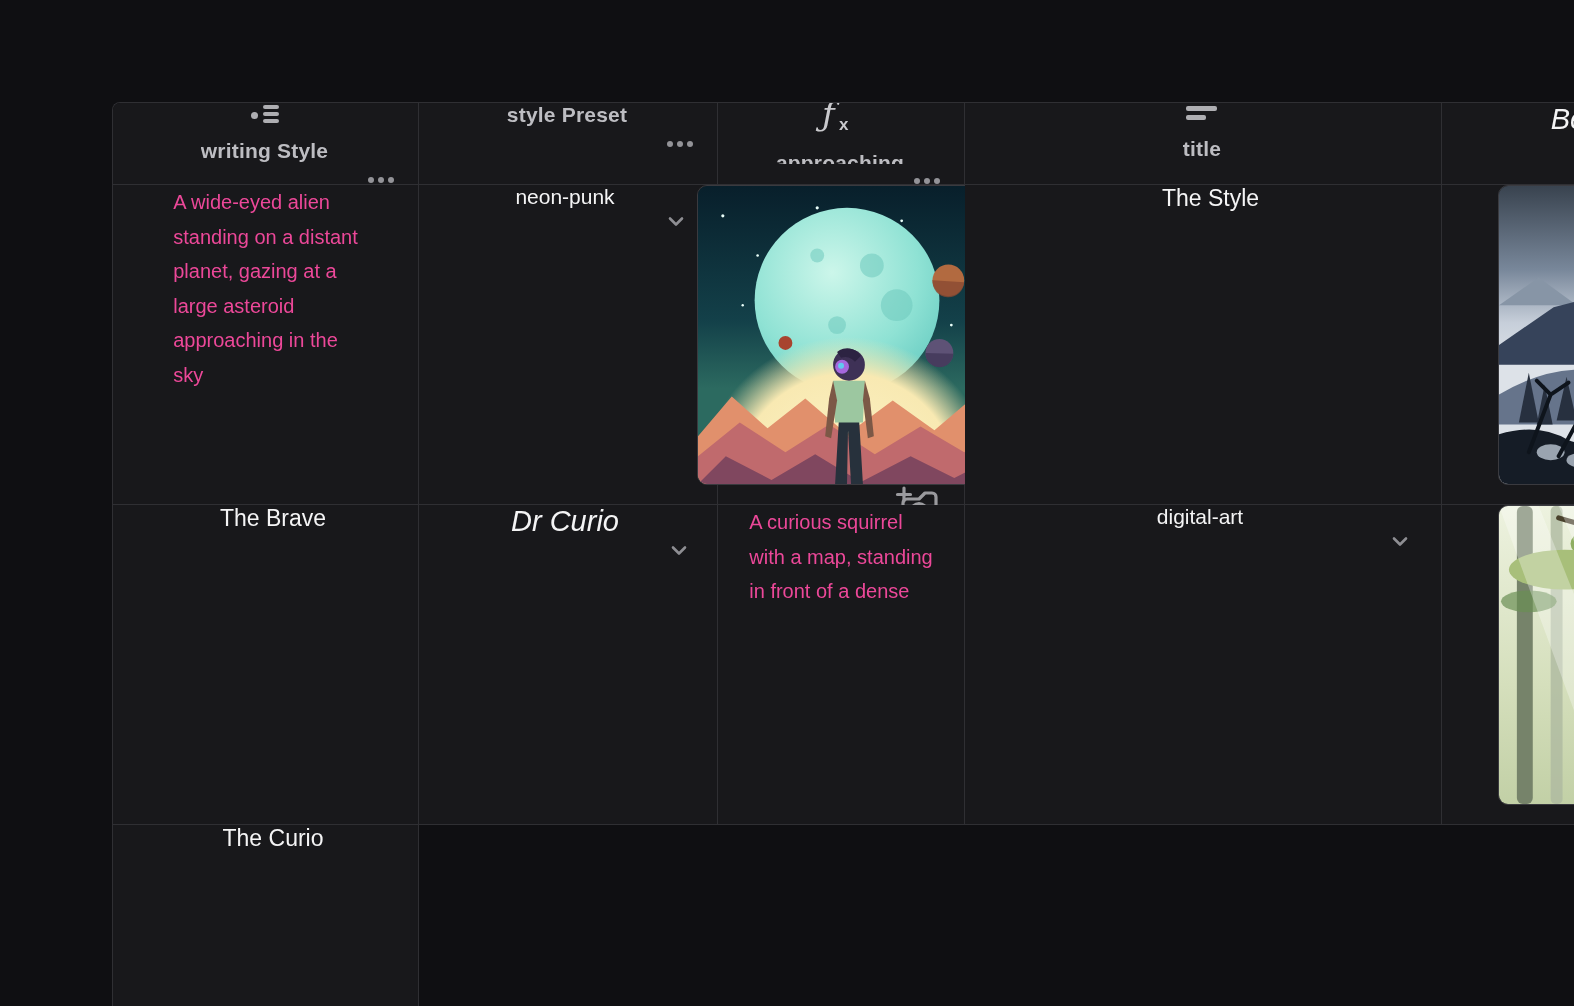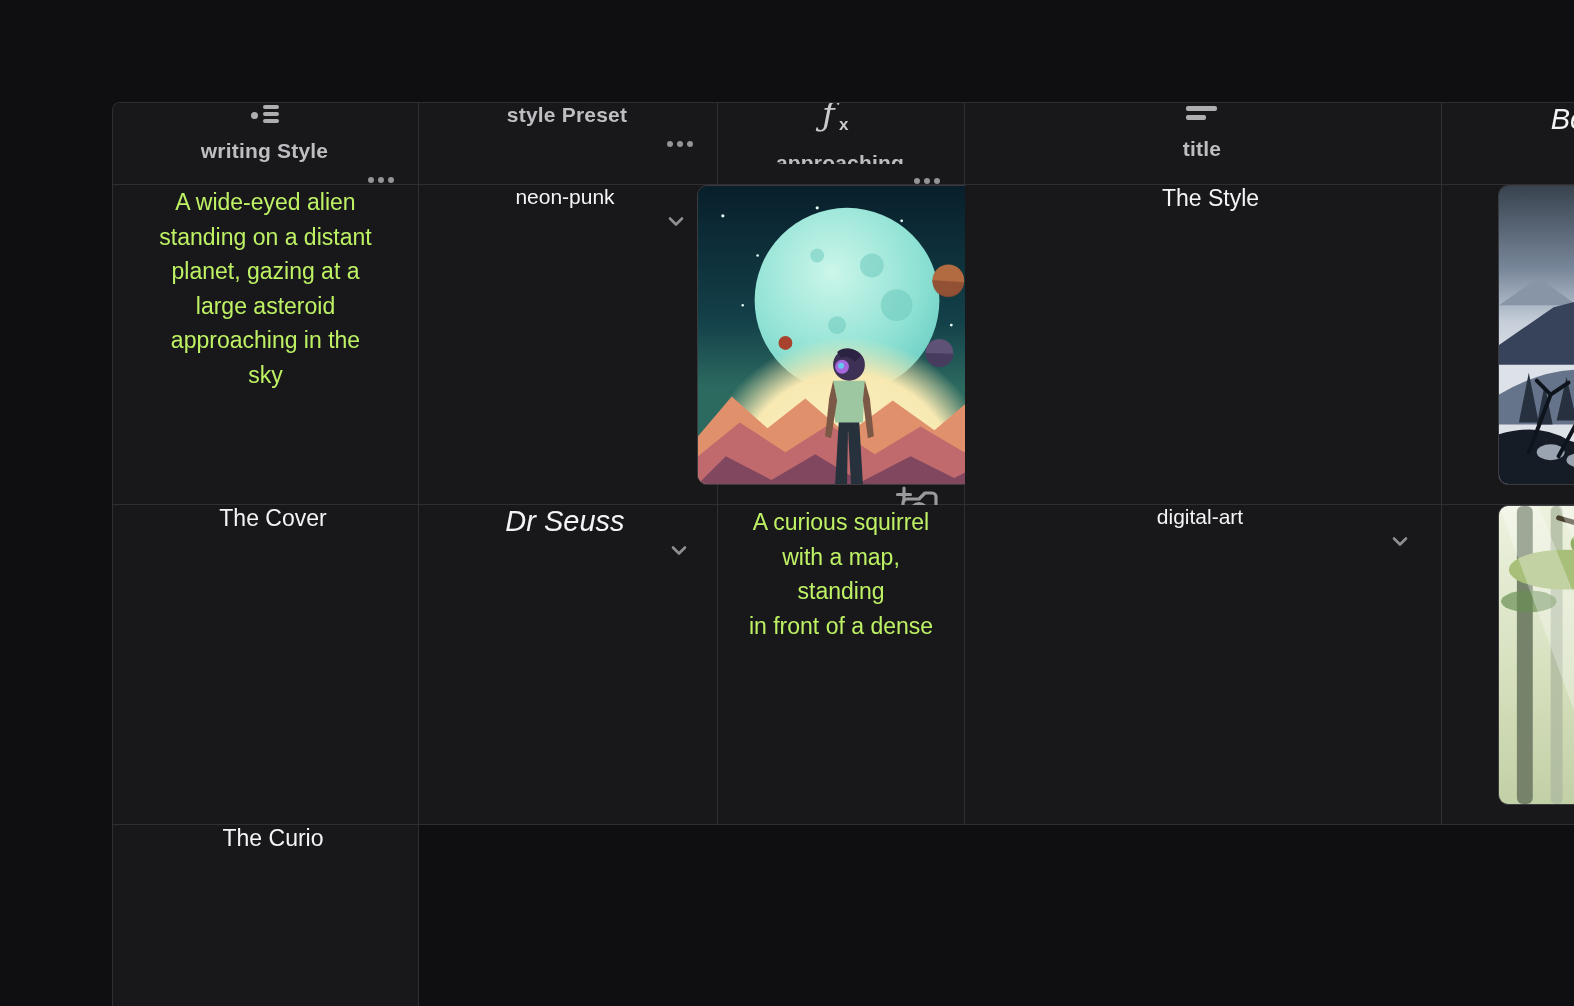--- a/index.html
+++ b/index.html
@@ -57,21 +57,21 @@
   .fx-icon { width:36px; height:34px; color:#c9c9cd; }
   .fx-icon .f { position:absolute; left:0; top:-6px; font-family:"DejaVu Serif",serif; font-style:italic; font-size:34px; line-height:34px; }
   .fx-icon .x { position:absolute; left:17px; top:12px; font-size:17px; font-weight:600; }
 
   
   .name-cell { padding:0 26px 0 20px; font-size:29px;font-style:italic; }
   .preset-cell { padding:0 29px 0 23px; font-size:21px; }
   .chev { margin-left:auto; flex:none; display:flex; }
 
   .desc-cell { padding:0 22px; }
-  .desc { font-size:23px; line-height:34.5px; white-space:pre-line; color:#bef264;text-align:center; }
+  .desc { font-size:20px; line-height:34.5px; white-space:pre-line; color:#ec4899; }
 
   .img-cell { padding-left:17px; }
   .thumb {
     width:305px; height:300px; border-radius:10px; overflow:hidden;
     border:1px solid #3a3a3f; flex:none; background:#222;
   }
   .thumb svg { display:block; width:100%; height:100%; }
   .cam-btn { margin-left:auto; margin-right:24px; flex:none; display:flex; }
 
   .title-cell { padding-left:15px; font-size:23px; white-space:nowrap; overflow:hidden; }
@@ -296,25 +296,25 @@
         <svg width="46" height="44" viewBox="0 0 46 44">
           <g fill="none" stroke="#9a9a9e" stroke-width="3.2" stroke-linecap="round" stroke-linejoin="round">
             <path d="M10,3 v13 M3.5,9.5 h13"></path>
             <path d="M9,18 a4,4 0 0 1 4,-4 h12 l6,-6 h7 a4,4 0 0 1 4,4 v25 a4,4 0 0 1 -4,4 H13 a4,4 0 0 1 -4,-4 Z"></path>
             <circle cx="25" cy="26" r="7.5"></circle>
           </g>
         </svg>
       </span>
     </div>
     <div class="cell title-cell">
-      <span>The Cover</span>
+      <span>The Brave</span>
     </div>
 
     <div class="cell name-cell">
-      <span>Dr Seuss</span>
+      <span>Dr Curio</span>
       <span class="chev">
         <svg width="24" height="24" viewBox="0 0 24 24">
             <polyline points="6,9.5 12,15.5 18,9.5" fill="none" stroke="#8e8e93" stroke-width="2.6" stroke-linecap="round" stroke-linejoin="round"></polyline>
           </svg>
       </span>
     </div>
     <div class="cell desc-cell">
       <div class="desc">A curious squirrel
 with a map, standing
 in front of a dense</div>

